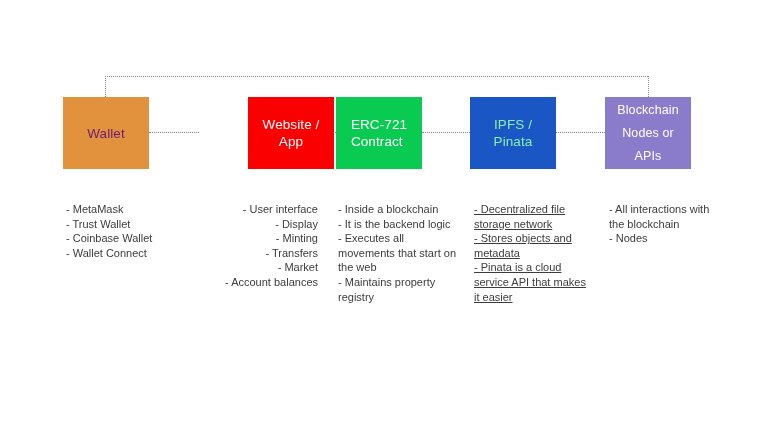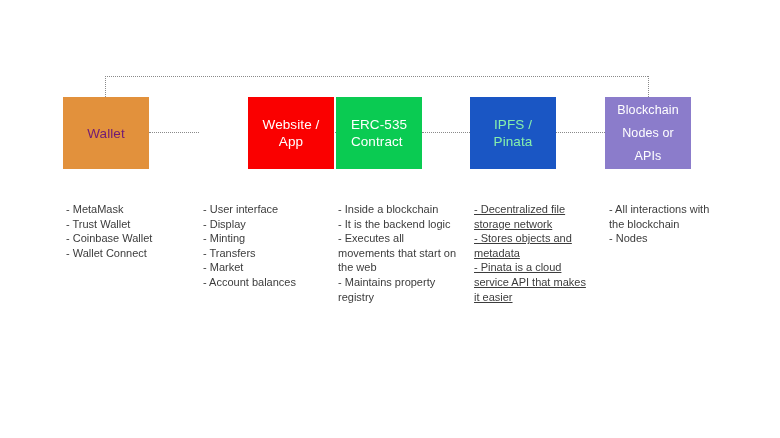--- a/index.html
+++ b/index.html
@@ -80,21 +80,21 @@
   
   .desc {
     position: absolute;
     top: 202px;
     font-size: 11px;
     line-height: 14.6px;
     color: #3c3c3c;
     white-space: pre-line;
   }
   .d1 { left: 66px;  width: 120px; }
-  .d2 { left: 203px; width: 115px; }
+  .d2 { left: 203px; width: 115px; text-align: right; }
   .d3 { left: 338px; width: 120px; }
   .d4 { left: 474px; width: 120px; text-decoration: underline; }
   .d5 { left: 609px; width: 115px; }
 </style>
 </head>
 <body>
 
 <div id="canvas">
 
   <div class="v-conn v-left"></div>
@@ -107,21 +107,21 @@
   <div class="h-conn c4"></div>
 
   <div class="node node-wallet" style="background: rgb(226, 145, 60); color: #701a75;">
     <span class="node-label">Wallet</span>
   </div>
   <div class="node node-website" style="background: rgb(250, 0, 0); color: rgb(255, 255, 255);">
     <span class="node-label">Website /
 App</span>
   </div>
   <div class="node node-contract" style="background: rgb(10, 203, 82); color: rgb(255, 255, 255);">
-    <span class="node-label">ERC-535
+    <span class="node-label">ERC-721
 Contract</span>
   </div>
   <div class="node node-ipfs" style="background: rgb(26, 86, 196); color: #86efac; justify-content: center;">
     <span class="node-label">IPFS /
 Pinata</span>
   </div>
   <div class="node node-chain" style="background: rgb(139, 124, 203); color: rgb(255, 255, 255);">
     <span class="node-label">Blockchain
 Nodes or
 APIs</span>

